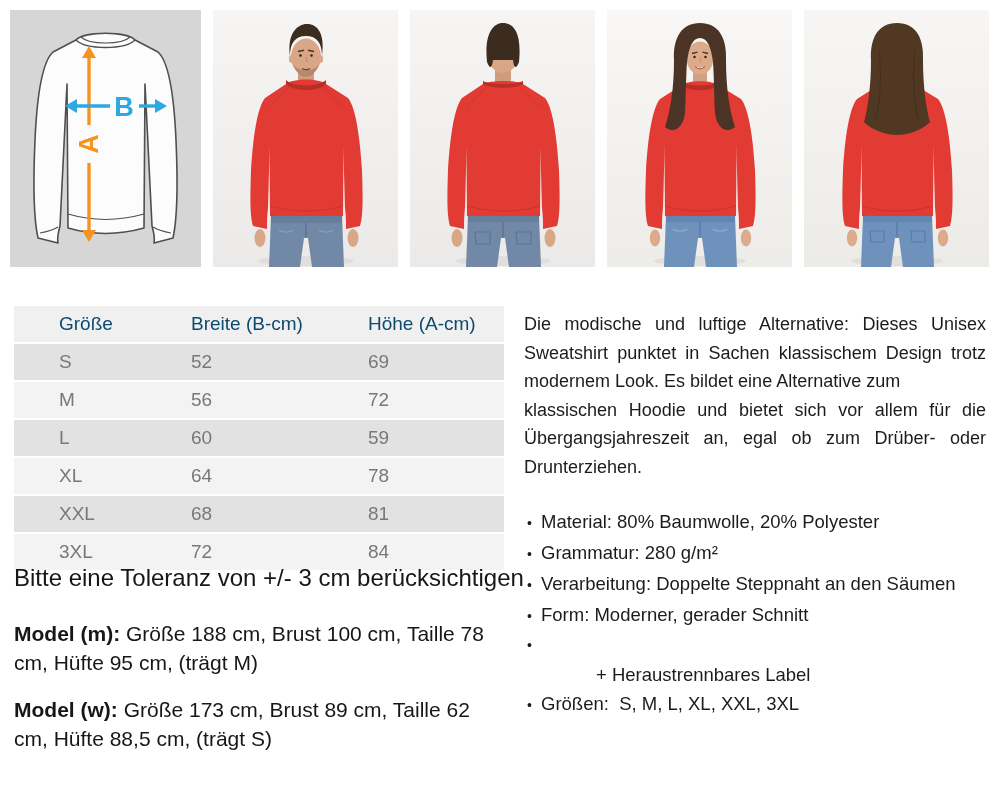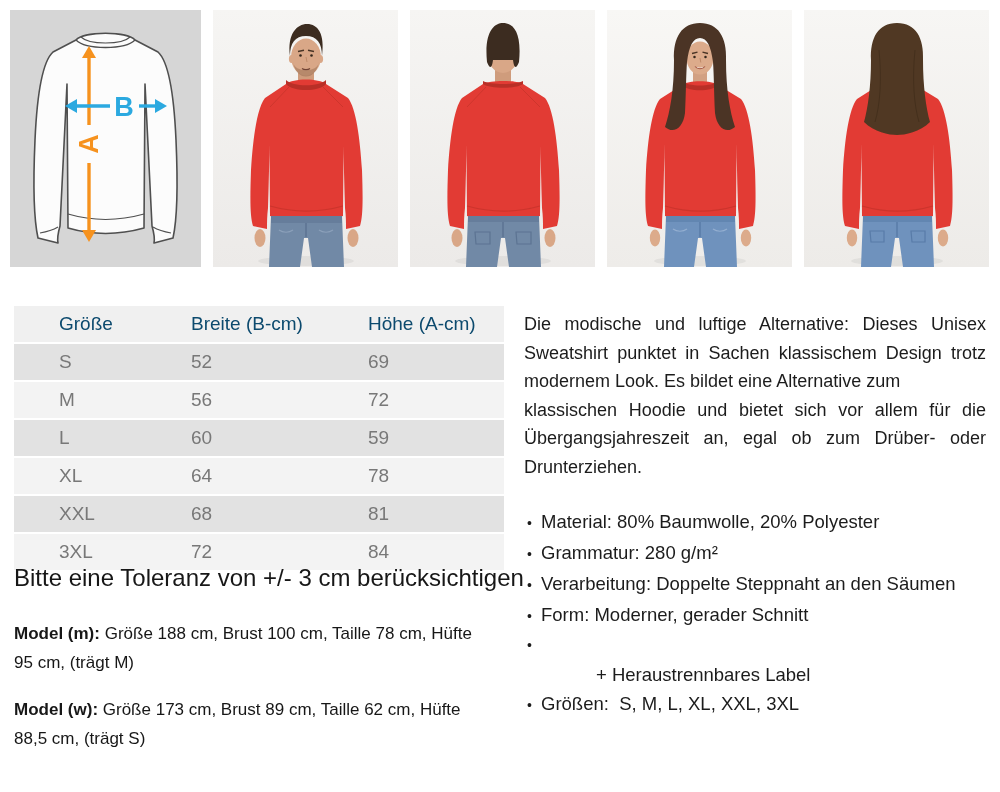--- a/index.html
+++ b/index.html
@@ -16,21 +16,21 @@
   
   .size-table{position:absolute;left:14px;top:304px;width:490px;border-collapse:separate;border-spacing:0 2px;table-layout:fixed;font-size:19px;}
   .size-table th{background:#f0f0f0;color:#0c4a6e;font-weight:400;text-align:left;height:34px;vertical-align:middle;}
   .size-table td{height:34px;vertical-align:middle;color:#787878;}
   .size-table tr.odd td{background:#e2e2e2;}
   .size-table tr.even td{background:#f3f3f3;}
   .size-table th:first-child,.size-table td:first-child{padding-left:45px;}
 
   .tolerance{position:absolute;left:14px;top:564px;font-size:24px;color:#171717;}
 
-  .model-block{position:absolute;left:14px;width:478px;font-size:17px;line-height:28.5px;color:#171717;}
+  .model-block{position:absolute;left:14px;width:478px;font-size:21px;line-height:28.5px;color:#171717;}
   .model-m{top:620px;}
   .model-w{top:696px;}
   .model-block b{font-weight:700;}
 
   
   .desc{position:absolute;left:524px;top:310px;width:462px;color:#1c1c1c;}
   .desc-line{font-size:18px;line-height:28.6px;text-align:justify;text-align-last:left;white-space:normal;}
   .desc-line.stretch{text-align-last:justify;}
   .bullets{margin-top:25px;}
   .bullet-line{font-size:18.5px;line-height:29px;display:flex;align-items:baseline;}

